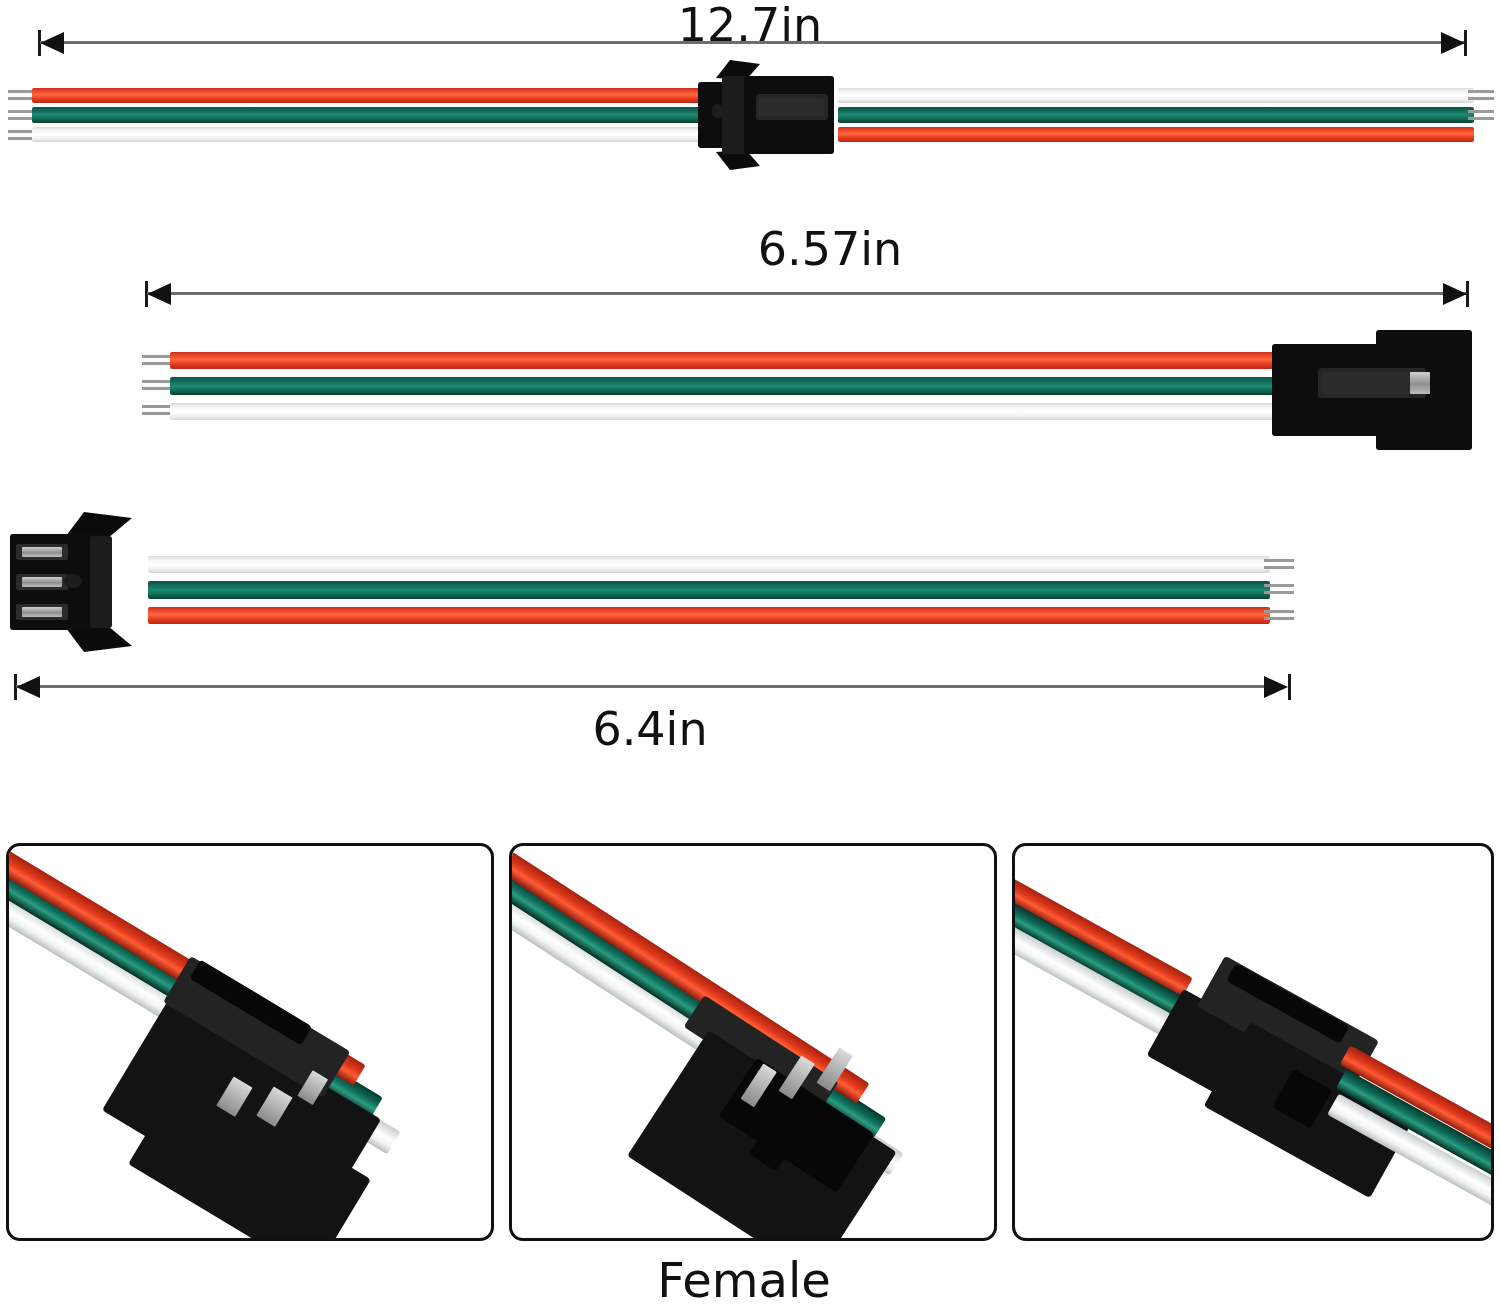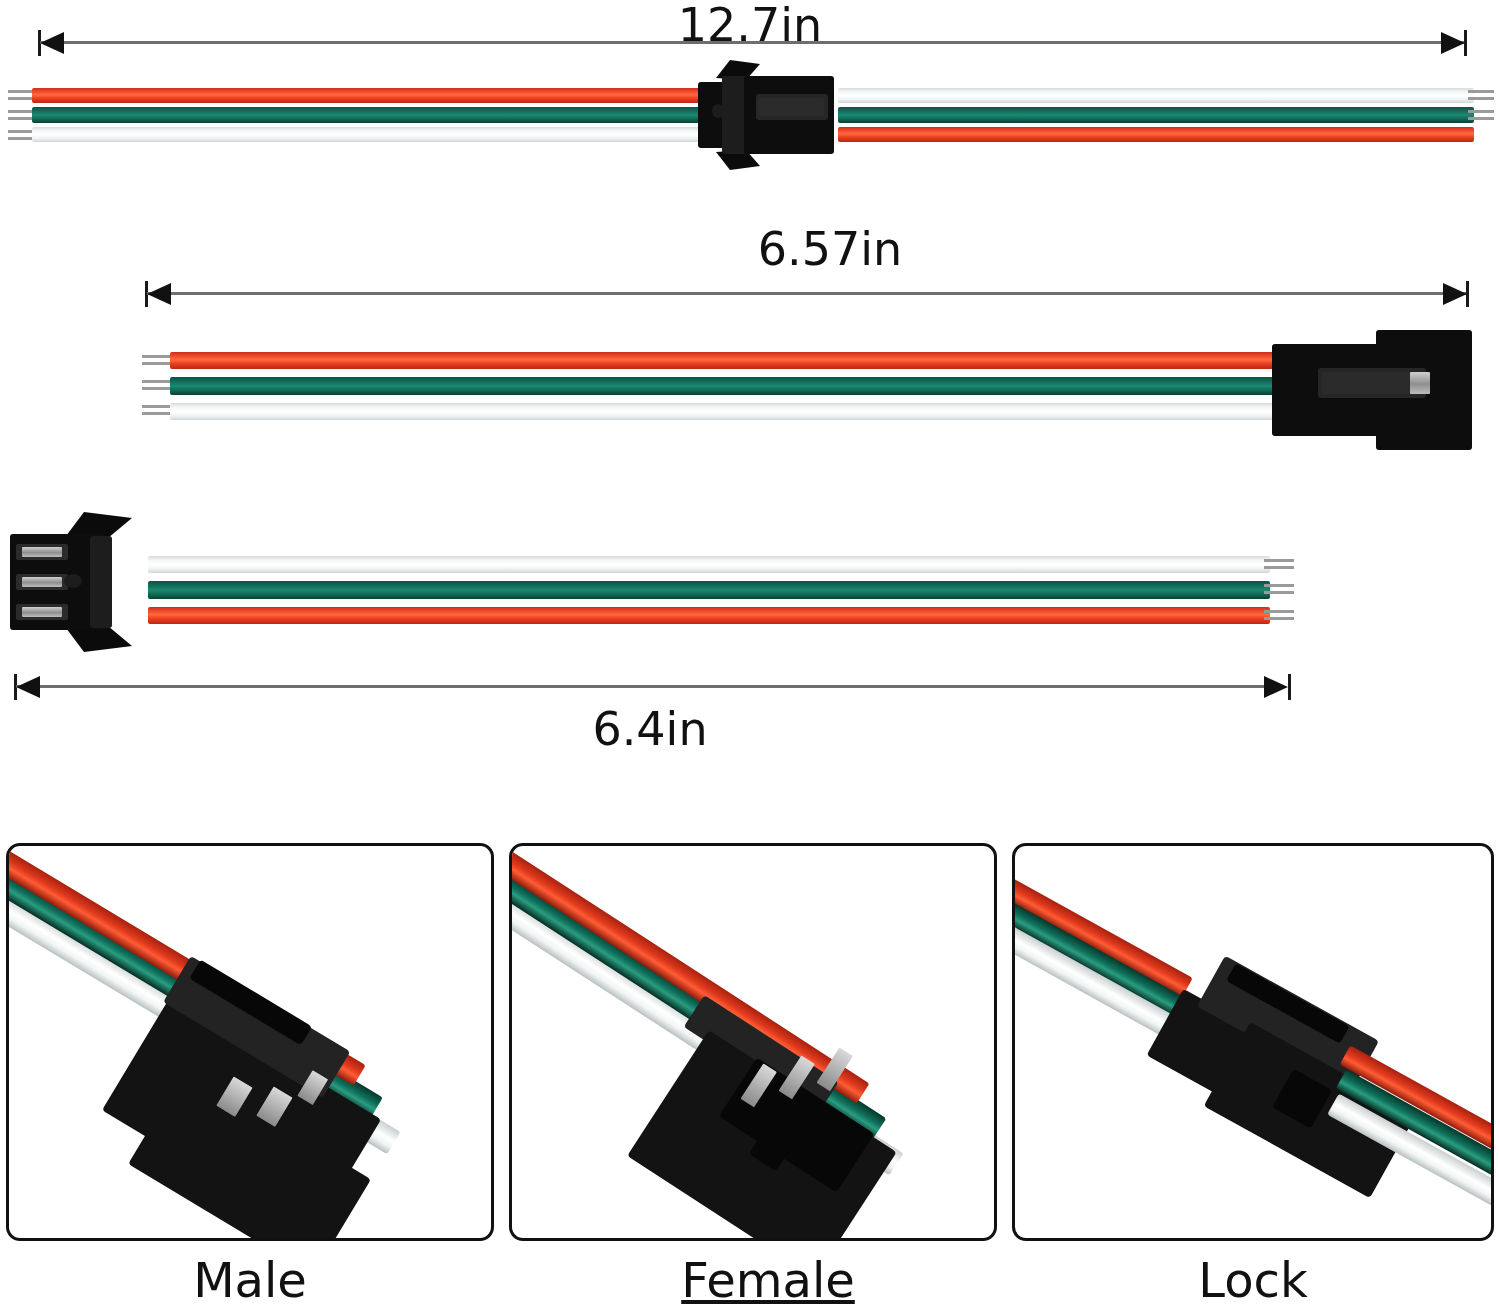--- a/index.html
+++ b/index.html
@@ -308,51 +308,49 @@
 
     <div class="dblock" style="left:128px; top:138px; width:244px; height:136px; transform:rotate(31deg);"></div>
     <div class="dblock lt" style="left:168px; top:106px; width:186px; height:54px;  transform:rotate(31deg);"></div>
     <div class="dblock dk" style="left:186px; top:112px; width:130px; height:22px;  transform:rotate(31deg);"></div>
     <div class="dblock" style="left:148px; top:214px; width:216px; height:112px; transform:rotate(31deg);"></div>
 
     <div class="dpin" style="left:216px; top:228px; width:22px; height:34px; transform:rotate(31deg);"></div>
     <div class="dpin" style="left:256px; top:238px; width:22px; height:34px; transform:rotate(31deg);"></div>
     <div class="dpin" style="left:296px; top:222px; width:18px; height:30px; transform:rotate(31deg);"></div>
   </div>
-  <div class="panel-label" style="left:6px; top:1252px; width:488px;">Male</div>
 
   <div class="panel" style="left:509px; top:843px; width:488px; height:398px;">
     <div class="dwire white" style="left:-18px; top:44px; width:480px; height:26px; transform:rotate(33deg);"></div>
     <div class="dwire green" style="left:-18px; top:20px; width:460px; height:24px; transform:rotate(33deg);"></div>
     <div class="dwire red" style="left:-18px; top:-4px; width:440px; height:24px; transform:rotate(33deg);"></div>
 
     <div class="dblock lt" style="left:182px; top:146px; width:160px; height:38px;  transform:rotate(33deg);"></div>
     <div class="dblock" style="left:156px; top:172px; width:224px; height:150px; transform:rotate(33deg);"></div>
     <div class="dblock dk" style="left:226px; top:206px; width:140px; height:70px;  transform:rotate(33deg);"></div>
 
     <div class="dpin" style="left:240px; top:214px; width:16px; height:42px; transform:rotate(33deg);"></div>
     <div class="dpin" style="left:278px; top:206px; width:16px; height:42px; transform:rotate(33deg);"></div>
     <div class="dpin" style="left:316px; top:198px; width:16px; height:42px; transform:rotate(33deg);"></div>
 
     <div class="dblock dk" style="left:244px; top:284px; width:32px; height:26px; transform:rotate(33deg);"></div>
     <div class="dblock dk" style="left:284px; top:276px; width:32px; height:26px; transform:rotate(33deg);"></div>
     <div class="dblock dk" style="left:324px; top:268px; width:32px; height:26px; transform:rotate(33deg);"></div>
   </div>
-  <div class="panel-label" style="left:524px; top:1252px; width:488px;text-decoration:underline;">Female</div>
+  <div class="panel-label" style="left:500px; top:1252px; width:488px;">Female</div>
 
   <div class="panel" style="left:1012px; top:843px; width:482px; height:398px;">
     <div class="dwire red" style="left:-20px; top:24px;  width:220px; height:22px; transform:rotate(29deg);"></div>
     <div class="dwire green" style="left:-20px; top:48px;  width:210px; height:22px; transform:rotate(29deg);"></div>
     <div class="dwire white" style="left:-20px; top:72px;  width:200px; height:24px; transform:rotate(29deg);"></div>
 
     <div class="dblock" style="left:150px; top:138px; width:130px; height:76px;  transform:rotate(29deg);"></div>
     <div class="dblock lt" style="left:196px; top:106px; width:176px; height:58px;  transform:rotate(29deg);"></div>
     <div class="dblock dk" style="left:216px; top:116px; width:130px; height:20px;  transform:rotate(29deg);"></div>
     <div class="dblock" style="left:212px; top:170px; width:190px; height:96px;  transform:rotate(29deg);"></div>
     <div class="dblock dk" style="left:268px; top:220px; width:44px;  height:44px;  transform:rotate(29deg);"></div>
 
     <div class="dwire red" style="left:330px; top:198px; width:200px; height:22px; transform:rotate(29deg);"></div>
     <div class="dwire green" style="left:326px; top:222px; width:200px; height:22px; transform:rotate(29deg);"></div>
     <div class="dwire white" style="left:318px; top:246px; width:206px; height:24px; transform:rotate(29deg);"></div>
   </div>
-  <div class="panel-label" style="left:1012px; top:1252px; width:482px;">Lock</div>
 
 </div>
 
 </body></html>

